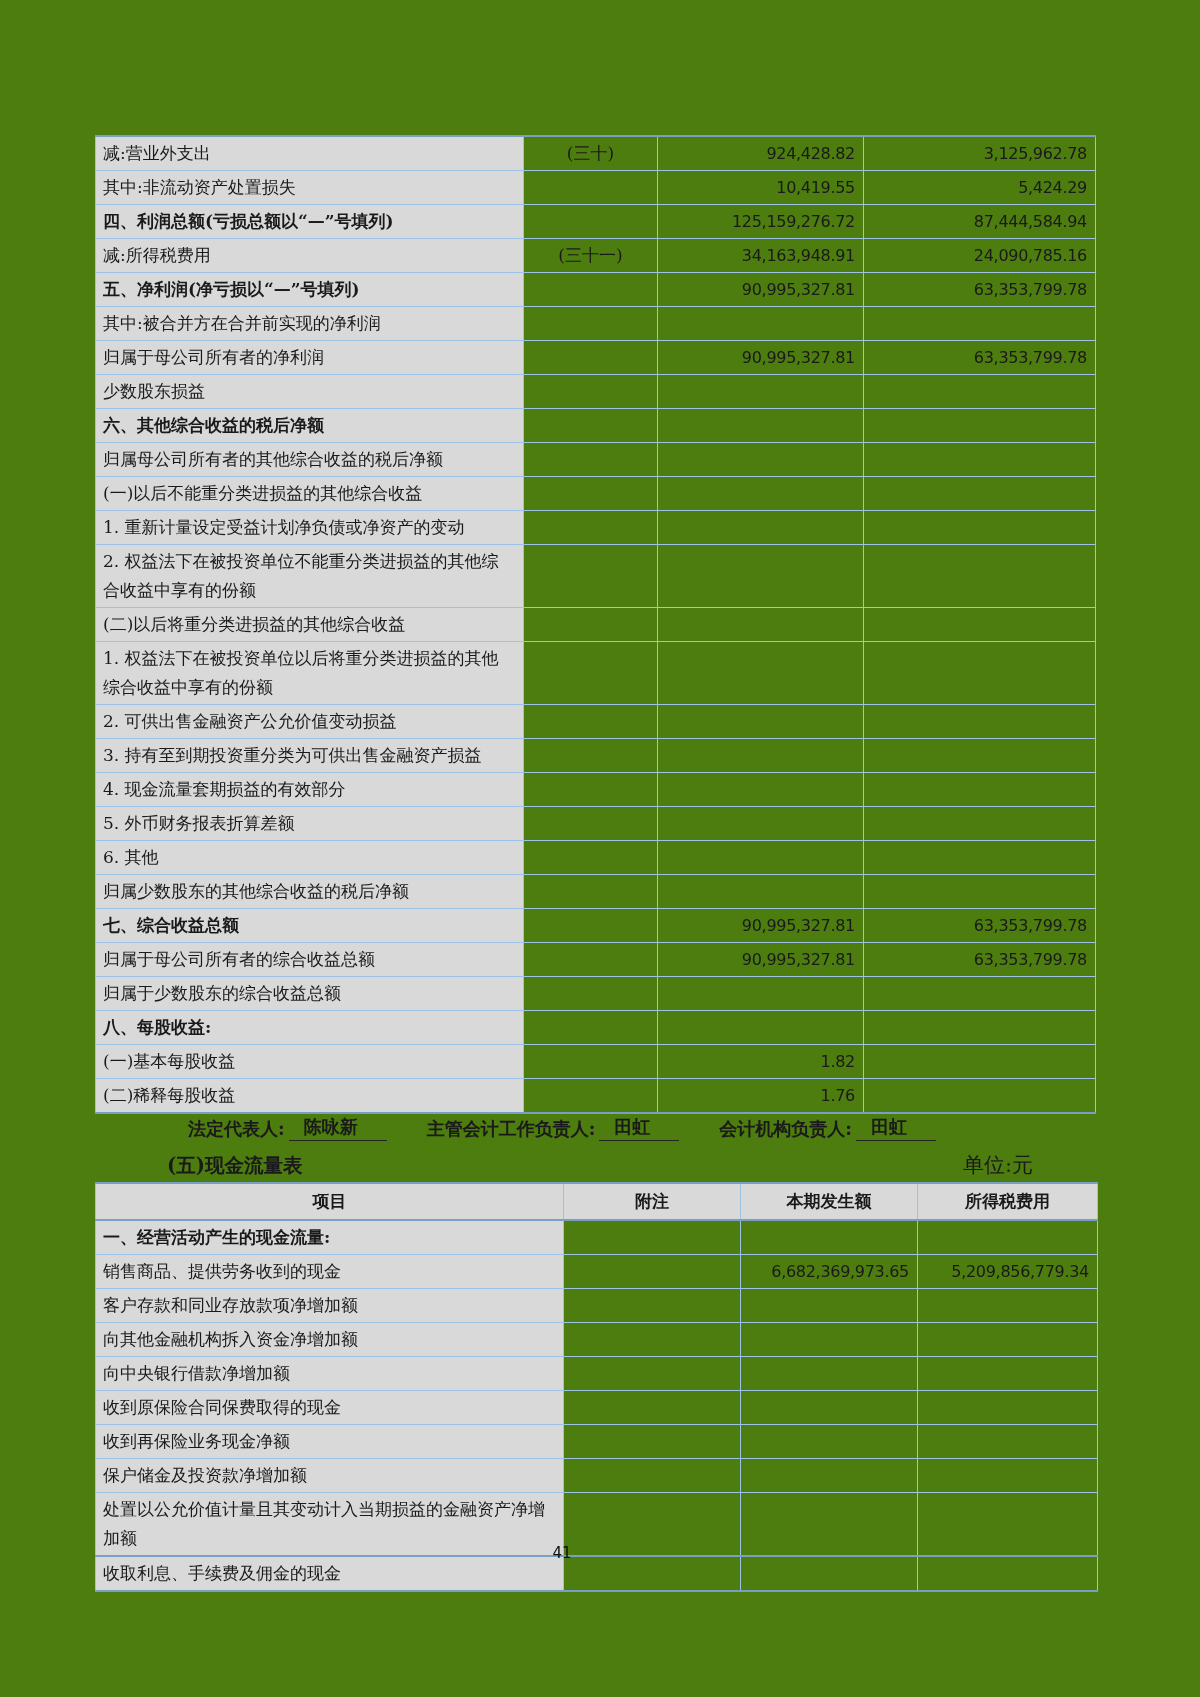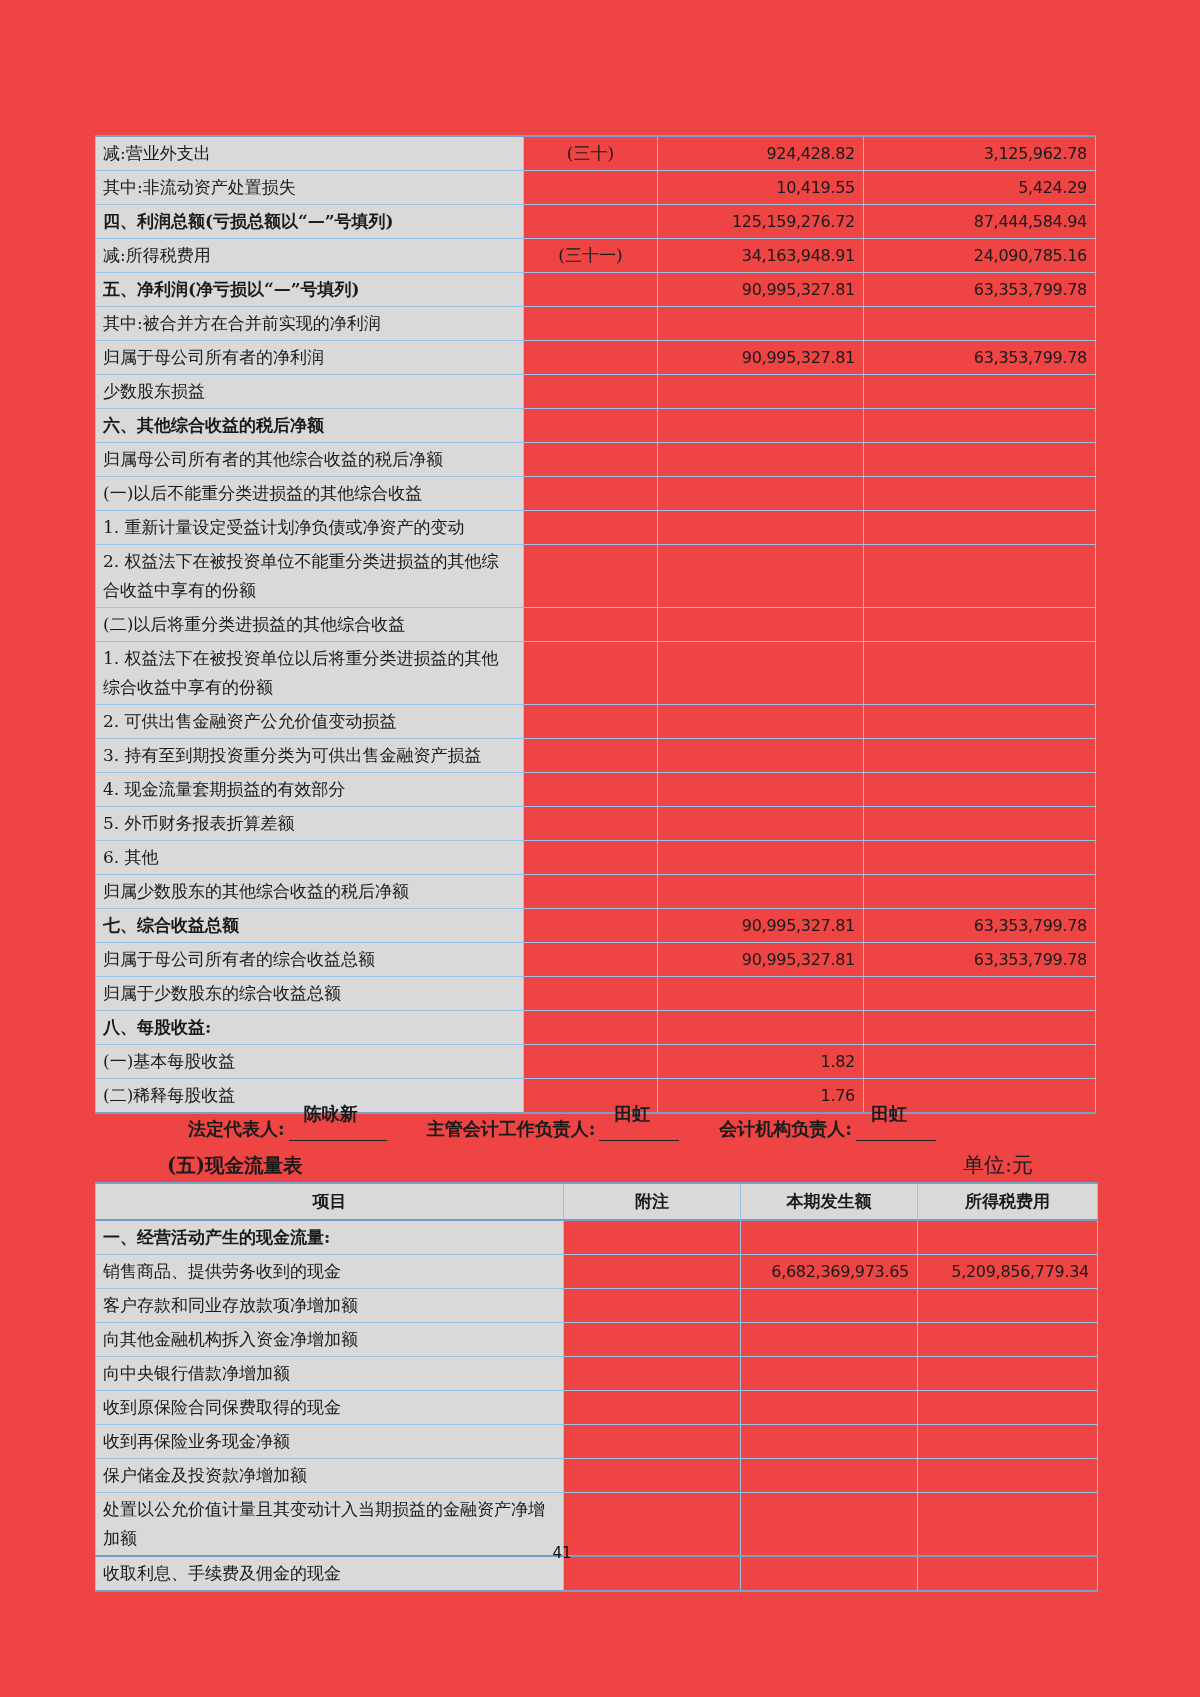--- a/index.html
+++ b/index.html
@@ -5,21 +5,21 @@
   html,body { margin:0; padding:0; }
   body {
     width:1200px; height:1697px;
     background:#f2f2f2;
     font-family:"DejaVu Serif", serif;
     color:#1a1a1a;
   }
   .page {
     position:relative;
     width:1200px; height:1697px;
-    background:#ef4444;
+    background:#4d7c0f;
     overflow:hidden;
   }
   .content { position:absolute; left:95px; top:135px; width:1002px; }
 
   table { border-collapse:collapse; table-layout:fixed; }
   .fin-table {
     border-top:2px solid #78a0c6;
     border-bottom:2px solid #78a0c6;
     border-left:1px solid #9cc3e5;
     border-right:1px solid #9cc3e5;
@@ -70,21 +70,21 @@
     display:flex; align-items:flex-end;
     height:27px;
     padding-left:93px;
     font-size:18px; font-weight:bold;
   }
   .sig-group { display:flex; align-items:flex-end; margin-right:40px; }
   .sig-label { white-space:nowrap; }
   .sig-name {
     display:inline-block;
     border-bottom:1.5px solid #222;
-    padding:0 15px 14px 15px;
+    padding:0 15px 1px 15px;
     margin-left:4px;
     min-width:46px;
     text-align:center;
     white-space:nowrap;
   }
   .sig-name::after { content:""; display:inline-block; width:14px; }
 
   .section-row { display:flex; align-items:center; margin-top:7px; height:34px; }
   .section-title { font-weight:bold; font-size:19.5px; margin-left:72px; }
   .unit-label { margin-left:auto; margin-right:64px; font-size:21px; }

